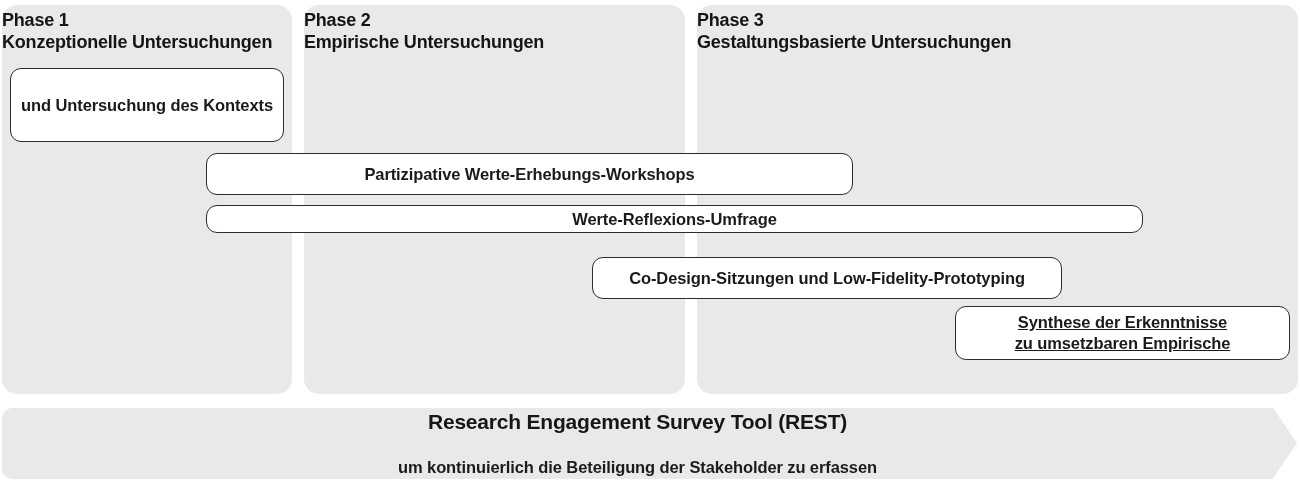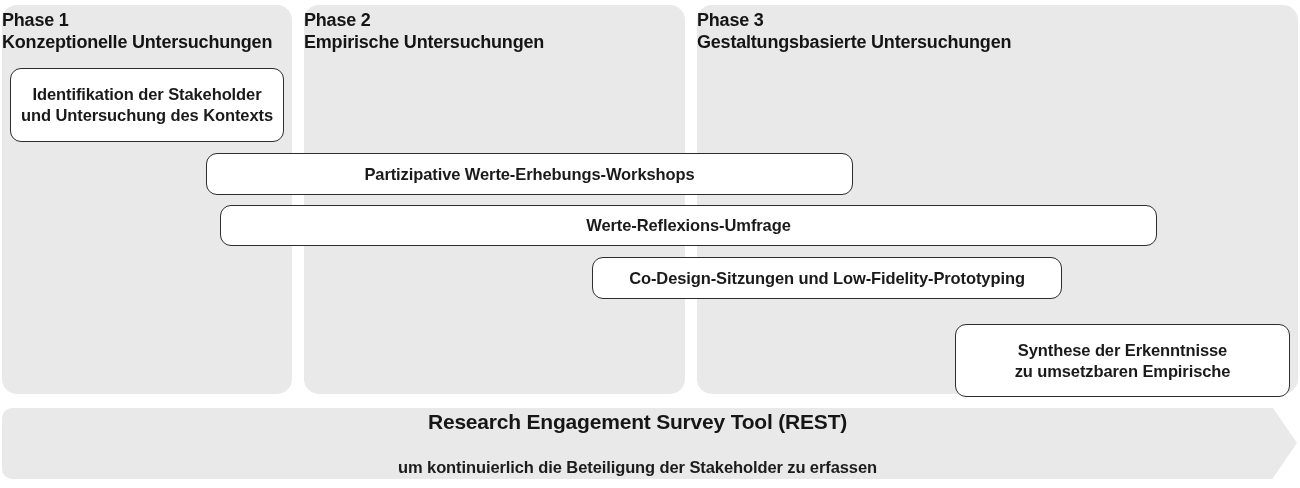--- a/index.html
+++ b/index.html
@@ -49,23 +49,23 @@
     text-align: center;
     font-weight: 700;
     font-size: 16.5px;
     line-height: 21px;
     letter-spacing: -0.1px;
     color: #1a1a1a;
     white-space: nowrap;
   }
   .act-identifikation { left: 10px;  top: 68px;  width: 274px; height: 74px; }
   .act-partizipative  { left: 206px; top: 153px; width: 647px; height: 42px; }
-  .act-werte          { left: 220px; top: 205px; width: 937px; height: 41px; justify-content: center; }
+  .act-werte          { left: 206px; top: 205px; width: 937px; height: 28px; justify-content: center; }
   .act-codesign       { left: 592px; top: 257px; width: 470px; height: 42px; }
-  .act-synthese       { left: 955px; top: 324px; width: 335px; height: 73px; }
+  .act-synthese       { left: 955px; top: 306px; width: 335px; height: 54px; text-decoration: underline; }
   .footer-band {
     position: absolute;
     left: 2px;
     top: 408px;
     width: 1271px;
     height: 71px;
     background: #e9e9e9;
     border-radius: 10px 0 0 10px;
     display: flex;
     flex-direction: column;
@@ -118,21 +118,20 @@
   </div>
 
   <div class="panel panel-3">
     <div class="phase-title">
       <span>Phase 3</span>
       <span>Gestaltungsbasierte Untersuchungen</span>
     </div>
   </div>
 
   <div class="activity act-identifikation">
-    <span>Identifikation der Stakeholder</span>
     <span>und Untersuchung des Kontexts</span>
   </div>
 
   <div class="activity act-partizipative">
     <span>Partizipative Werte-Erhebungs-Workshops</span>
   </div>
 
   <div class="activity act-werte">
     <span>Werte-Reflexions-Umfrage</span>
   </div>

